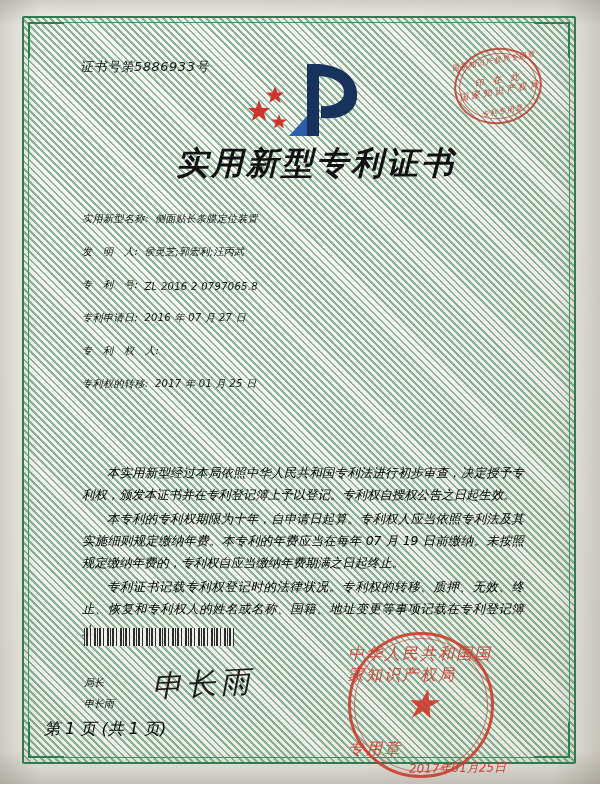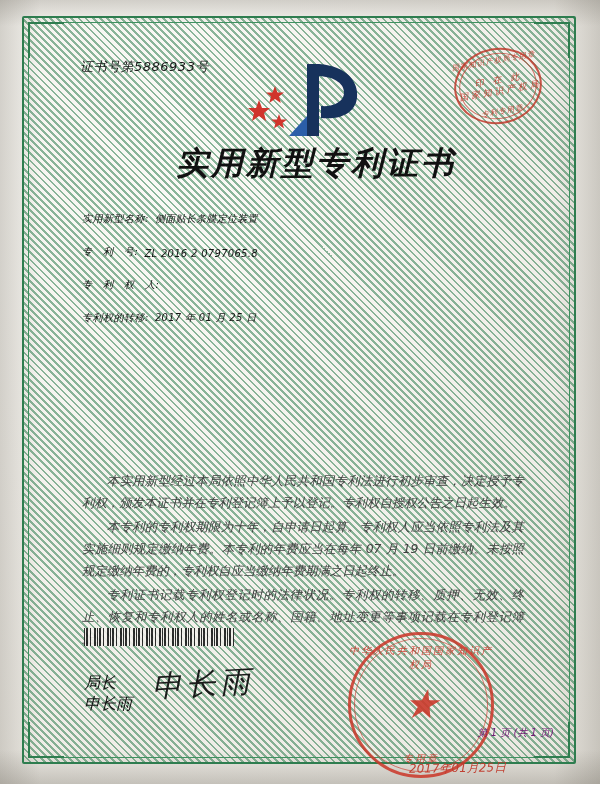--- a/index.html
+++ b/index.html
@@ -193,24 +193,23 @@
   .field-value {
     margin-left: 6px;
     letter-spacing: 0.3px;
   }
 
   .paragraphs {
     position: absolute;
     top: 428px; left: 38px; right: 30px;
     font-size: 12.4px;
     line-height: 22px;
-    color: #404040;
+    color: #000000;
     text-align: justify;
     font-family: "DejaVu Sans", sans-serif;
-    margin-top: 8px;
   }
   .paragraphs p {
     margin: 0 0 2px 0;
     text-indent: 2em;
   }
 
   
   .barcode {
     position: absolute;
     left: 40px;
@@ -224,21 +223,21 @@
       #1a1a1a 6px 7px, #f3f1ec 7px 10px,
       #1a1a1a 10px 12px, #f3f1ec 12px 13px
     );
     opacity: 0.9;
   }
 
   .signature-block {
     position: absolute;
     left: 40px;
     top: 638px;
-    font-size: 16px;
+    font-size: 10px;
     line-height: 21px;
     color: #111;
     font-family: "DejaVu Sans", sans-serif;
   }
   .signature-script {
     position: absolute;
     left: 108px;
     top: 630px;
     font-size: 30px;
     color: #1b1b1b;
@@ -275,47 +274,46 @@
     transform: translate(-50%,-50%);
     font-size: 40px;
     color: #cb3a2c;
     opacity: 0.9;
     line-height: 1;
   }
   .gov-seal .seal-top-text,
   .gov-seal .seal-bottom-text {
     position: absolute;
     left: 0; width: 100%;
-    text-align: center;
     color: #cb3a2c;
-    font-size: 10px;
+    font-size: 16px;
     letter-spacing: 2px;
     font-family: "DejaVu Sans", sans-serif;
     opacity: 0.9;
   }
   .gov-seal .seal-top-text { top: 12px; }
-  .gov-seal .seal-bottom-text { bottom: 12px; }
+  .gov-seal .seal-bottom-text { bottom: 18px; }
 
   .seal-date {
     position: absolute;
     right: 48px;
     top: 726px;
     font-size: 12px;
     color: #c0392b;
     font-family: "DejaVu Sans", sans-serif;
     opacity: 0.95;
     transform: rotate(-1deg);
   }
 
   .page-footer {
     position: absolute;
     bottom: 6px; left: 0; width: 100%;
-    text-align: right;
-    font-size: 10px;
-    color: #701a75;
+    text-align: left;
+    font-size: 16px;
+    color: #000000;
     font-family: "DejaVu Sans", sans-serif;
   }
 </style>
 </head>
 <body>
 
 <div id="certificate">
   <div class="paper"></div>
   <div class="paper-shade-left"></div>
   <div class="paper-shade-right"></div>
@@ -361,22 +359,30 @@
     </div>
 
     <div class="main-title">实用新型专利证书</div>
 
     <div class="fields">
       <div class="field-row">
         <span class="field-label">实用新型名称:</span>
         <span class="field-value">侧面贴长条膜定位装置</span>
       </div>
       <div class="field-row">
+        <span class="field-label">发　明　人:</span>
+        <span class="field-value">侯灵芝;郭宏利;汪丙武</span>
+      </div>
+      <div class="field-row">
         <span class="field-label">专　利　号:</span>
         <span class="field-value">ZL 2016 2 0797065.8</span>
+      </div>
+      <div class="field-row">
+        <span class="field-label">专利申请日:</span>
+        <span class="field-value">2016 年 07 月 27 日</span>
       </div>
       <div class="field-row">
         <span class="field-label">专　利　权　人:</span>
       </div>
       <div class="field-row">
         <span class="field-label">专利权的转移:</span>
         <span class="field-value">2017 年 01 月 25 日</span>
       </div>
     </div>
 

